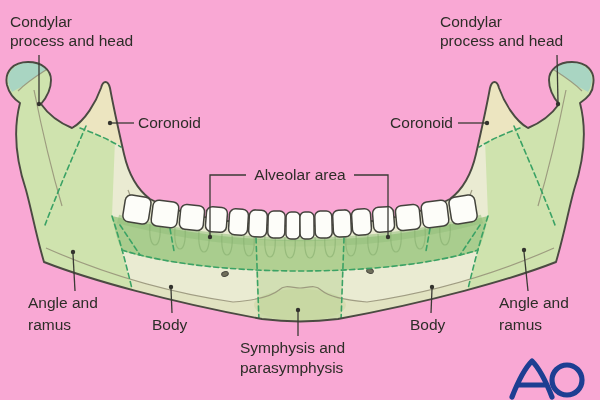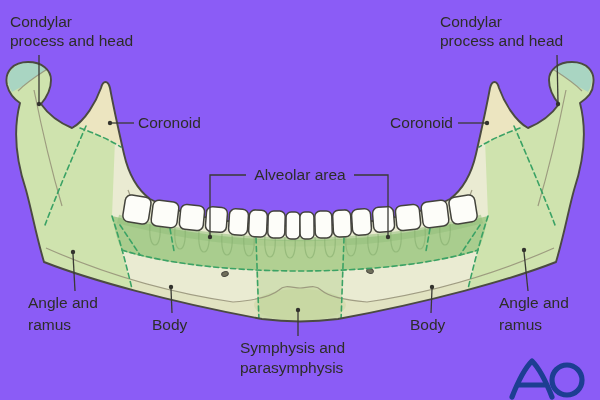--- a/index.html
+++ b/index.html
@@ -1,16 +1,16 @@
 <!DOCTYPE html>
 <html><head>
 <meta charset="utf-8">
 <style>
   html,body{margin:0;padding:0;background:#ffffff;}
-  .figure-wrap{position:relative;width:600px;height:400px;background:#8b5cf6;overflow:hidden;
+  .figure-wrap{position:relative;width:600px;height:400px;background:#f9a8d4;overflow:hidden;
     font-family:"Liberation Sans",sans-serif;}
   svg{display:block;}
   text{font-family:"Liberation Sans",sans-serif;font-size:15.5px;fill:#2d2d28;}
   .dash{stroke:#3ba265;stroke-width:1.6;fill:none;stroke-dasharray:5 3.5;stroke-linecap:round;}
   .ptr{stroke:#3a3a34;stroke-width:1.3;fill:none;}
   .dot{fill:#33332e;stroke:none;}
   .bone-line{stroke:#4b4a42;stroke-width:1.9;fill:none;stroke-linejoin:round;}
   .thin{stroke:#948f77;stroke-width:1.2;fill:none;opacity:.85;}
   .tooth{fill:#fdfdf9;stroke:#43433c;stroke-width:1.5;}
   .root{stroke:#85ad6e;stroke-width:1.2;fill:none;opacity:.6;}

